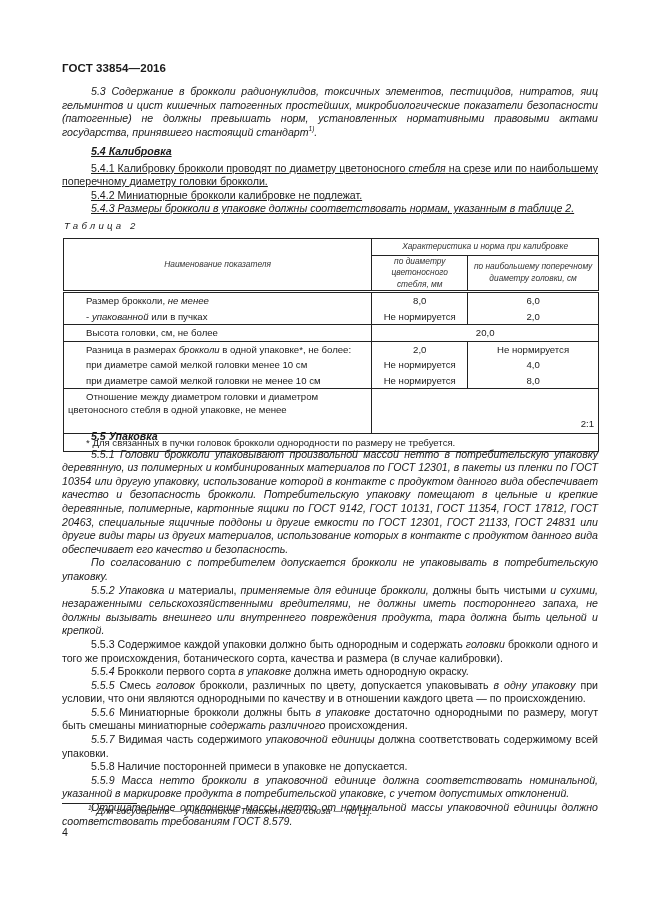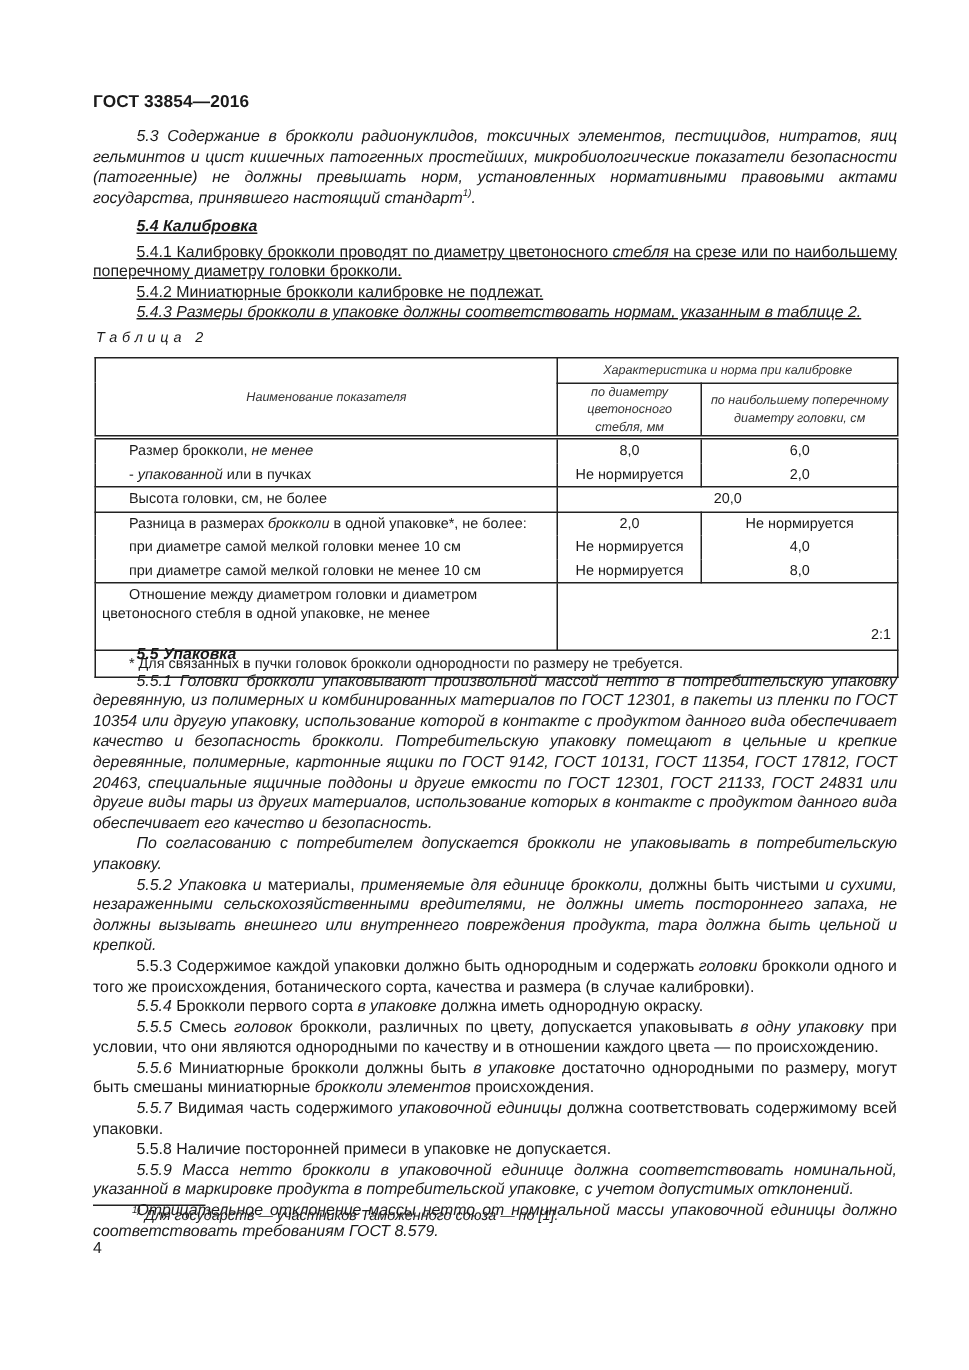--- a/index.html
+++ b/index.html
@@ -100,21 +100,21 @@
     </table>
 
   <div class="txt" style="top:430px;">
     <p class="sec">5.5 Упаковка</p>
     <p class="p it" style="margin-top:4px;">5.5.1 Головки брокколи упаковывают произвольной массой нетто в потребительскую упаковку деревянную, из полимерных и комбинированных материалов по ГОСТ 12301, в пакеты из пленки по ГОСТ 10354 или другую упаковку, использование которой в контакте с продуктом данного вида обеспечивает качество и безопасность брокколи. Потребительскую упаковку помещают в цельные и крепкие деревянные, полимерные, картонные ящики по ГОСТ 9142, ГОСТ 10131, ГОСТ 11354, ГОСТ 17812, ГОСТ 20463, специальные ящичные поддоны и другие емкости по ГОСТ 12301, ГОСТ 21133, ГОСТ 24831 или другие виды тары из других материалов, использование которых в контакте с продуктом данного вида обеспечивает его качество и безопасность.</p>
     <p class="p it">По согласованию с потребителем допускается брокколи не упаковывать в потребительскую упаковку.</p>
     <p class="p"><span class="it">5.5.2 Упаковка и</span><span> материалы, </span><span class="it">применяемые для единице брокколи,</span><span> должны быть чистыми </span><span class="it">и сухими, незараженными сельскохозяйственными вредителями, не должны иметь постороннего запаха, не должны вызывать внешнего или внутреннего повреждения продукта, тара должна быть цельной и крепкой.</span></p>
     <p class="p"><span>5.5.3 Содержимое каждой упаковки должно быть однородным и содержать </span><span class="it">головки</span><span> брокколи одного и того же происхождения, ботанического сорта, качества и размера (в случае калибровки).</span></p>
     <p class="p"><span class="it">5.5.4</span><span> Брокколи первого сорта </span><span class="it">в упаковке</span><span> должна иметь однородную окраску.</span></p>
     <p class="p"><span class="it">5.5.5</span><span> Смесь </span><span class="it">головок</span><span> брокколи, различных по цвету, допускается  упаковывать </span><span class="it">в одну упаковку</span><span> при условии, что они являются однородными по качеству и в отношении каждого цвета — по происхождению.</span></p>
-    <p class="p"><span class="it">5.5.6</span><span> Миниатюрные брокколи должны быть </span><span class="it">в упаковке</span><span> достаточно однородными по размеру, могут быть смешаны миниатюрные </span><span class="it">брокколи элементов</span><span> происхождения.</span></p>
+    <p class="p"><span class="it">5.5.6</span><span> Миниатюрные брокколи должны быть </span><span class="it">в упаковке</span><span> достаточно однородными по размеру, могут быть смешаны миниатюрные </span><span class="it">содержать различного</span><span> происхождения.</span></p>
     <p class="p"><span class="it">5.5.7</span><span> Видимая часть содержимого </span><span class="it">упаковочной единицы</span><span> должна соответствовать содержимому всей упаковки.</span></p>
     <p class="p">5.5.8 Наличие посторонней примеси в упаковке не допускается.</p>
     <p class="p it">5.5.9 Масса нетто брокколи в упаковочной единице должна соответствовать номинальной, указанной в маркировке продукта в потребительской упаковке, с учетом допустимых отклонений.</p>
     <p class="p it">Отрицательное отклонение массы нетто от номинальной массы  упаковочной единицы должно соответствовать требованиям ГОСТ 8.579.</p>
   </div>
 
   <div class="fnline"></div>
   <div class="fn"><sup>1)</sup><span> Для государств — участников Таможенного союза — по [1].</span></div>
 
   <div class="pgnum">4</div>

